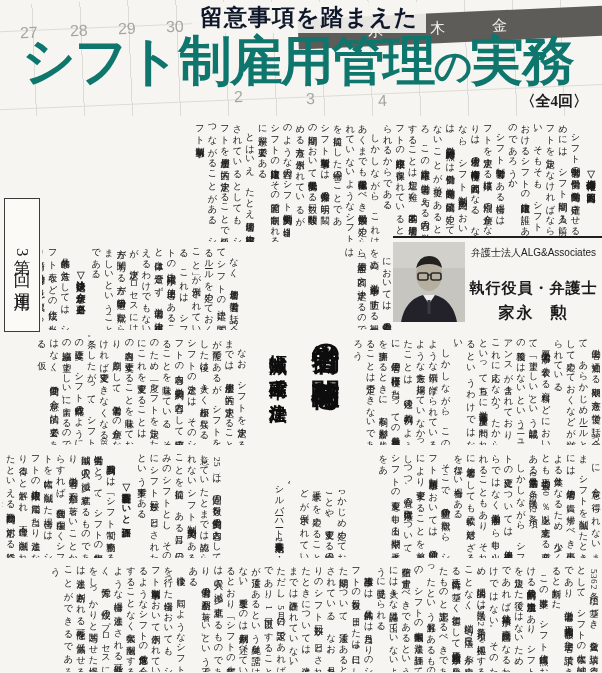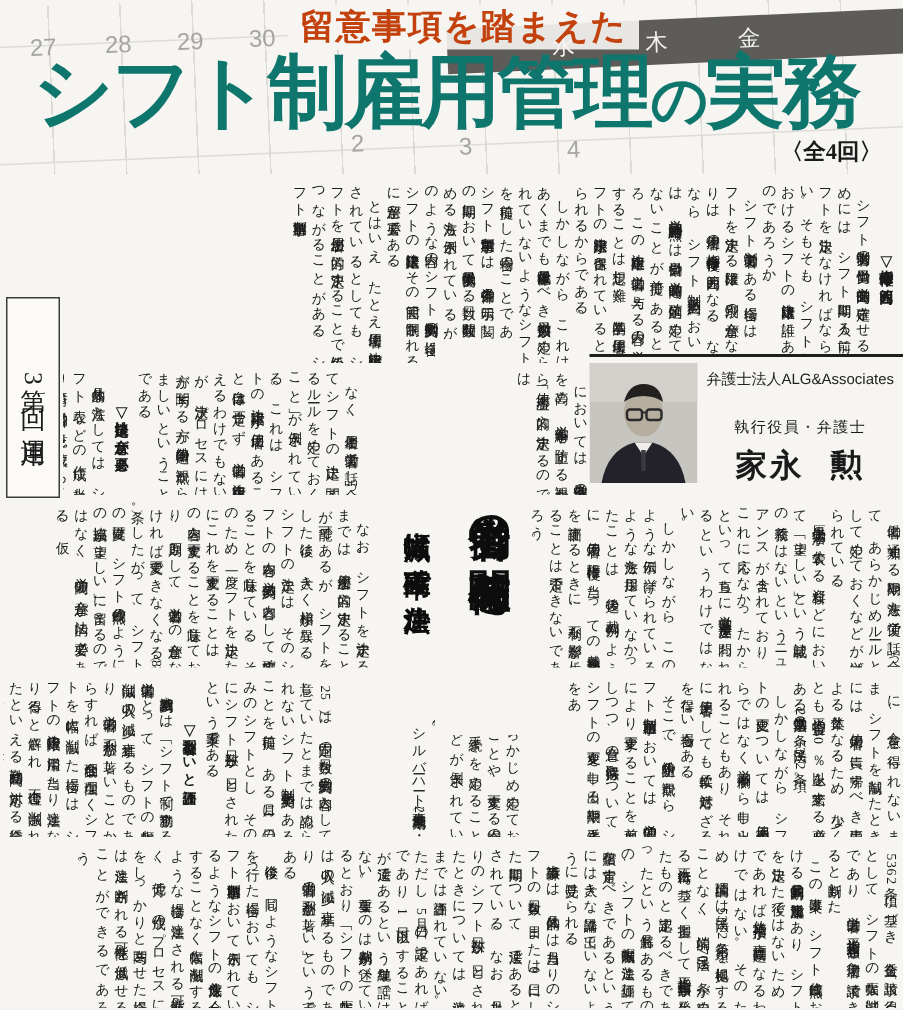--- a/index.html
+++ b/index.html
@@ -18,21 +18,21 @@
     background-size:auto 100%,100% 1px,100% 1px;
     background-position:0 0,0 26px,0 104px;
     background-repeat:repeat,no-repeat,no-repeat;}
   .cal-num{position:absolute;font-family:"Liberation Sans",sans-serif;
     color:#a6a5a0;font-size:16px;transform:rotate(-2.4deg);}
   .weekband{position:absolute;left:298px;top:12px;width:330px;height:30px;
     background:#5d5c59;transform:rotate(-2.6deg);display:flex;align-items:center;
     gap:47px;padding-left:70px;box-sizing:border-box;}
   .weekband span{color:#f2f1ed;font-family:"Liberation Sans",sans-serif;font-size:15px;}
   .kicker{position:absolute;left:192px;top:2px;font-family:"Liberation Sans",sans-serif;
-    font-weight:800;font-size:23px;letter-spacing:1px;color:#c2410c;
+    font-weight:800;font-size:23px;letter-spacing:1px;color:#0f172a;
     background:rgba(246,245,241,.9);padding:0 8px;z-index:3;}
   .title{position:absolute;left:22px;top:26px;width:578px;z-index:3;
     font-weight:900;font-size:53px;letter-spacing:-2px;color:#0f766e;white-space:nowrap;}
   .title .small{font-size:38px;}
   .series{position:absolute;right:14px;top:92px;font-size:15px;font-weight:700;z-index:3;margin-left:16px;}
 
   
   .seg{position:absolute;writing-mode:vertical-rl;overflow:hidden;
     font-size:9.2px;line-height:1.36;letter-spacing:.4px;text-align:justify;}
   .seg p{margin:0;}
@@ -65,22 +65,22 @@
     display:flex;align-items:center;justify-content:center;text-align:center;}
 
   
   .byline{position:absolute;left:393px;top:236px;width:209px;height:88px;
     background:#f6f5f1;border-top:2px solid #1e1e1c;display:flex;z-index:4;
     box-sizing:border-box;padding-top:4px;}
   .photo{width:72px;height:80px;flex:0 0 72px;}
   .caption{flex:1;display:flex;flex-direction:column;align-items:center;padding-top:4px;justify-content:space-between;}
   .cap-firm{font-family:"Liberation Sans",sans-serif;font-size:10px;color:#222;
     letter-spacing:0;white-space:nowrap;}
-  .cap-role{font-size:10px;font-weight:400;margin-top:16px;letter-spacing:1px;}
-  .cap-name{font-size:21px;font-weight:900;margin-top:3px;letter-spacing:2px;word-spacing:10px;}
+  .cap-role{font-size:15px;font-weight:700;margin-top:16px;letter-spacing:1px;}
+  .cap-name{font-size:16px;font-weight:900;margin-top:3px;letter-spacing:2px;word-spacing:10px;}
 </style>
 </head>
 <body>
 
 <div class="page">
 
   <div class="header">
     <div class="cal-grid"></div>
     <span class="cal-num" style="left:20px;top:24px;">27</span>
     <span class="cal-num" style="left:70px;top:22px;">28</span>

